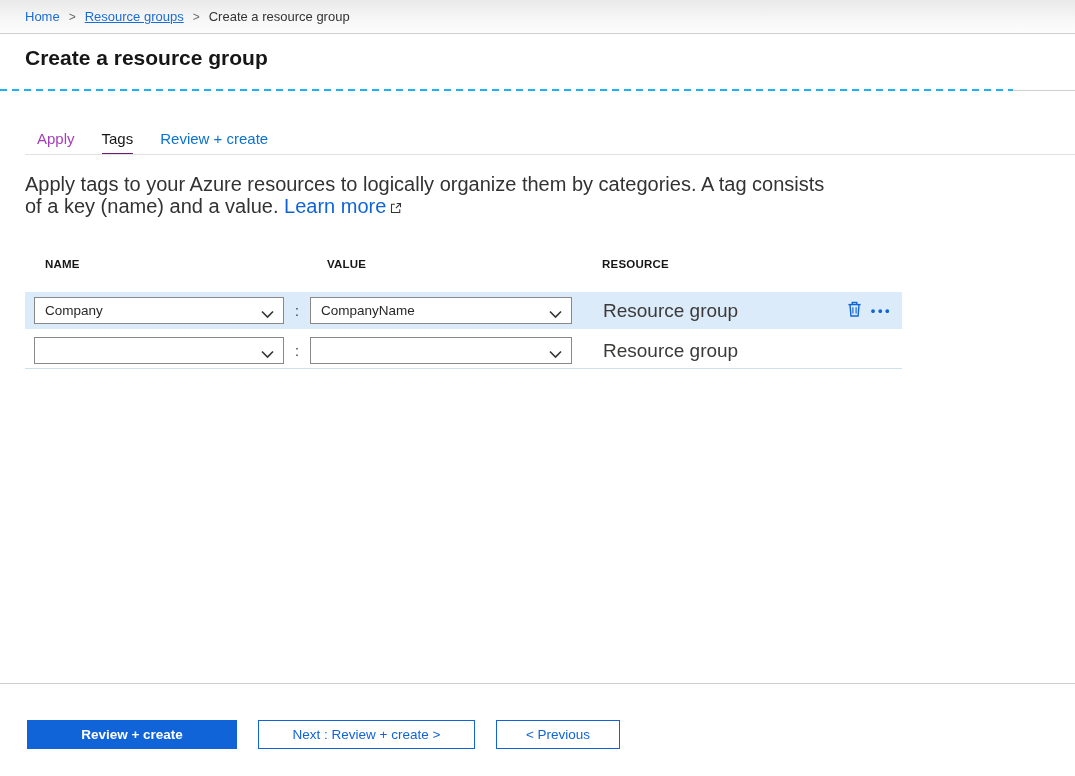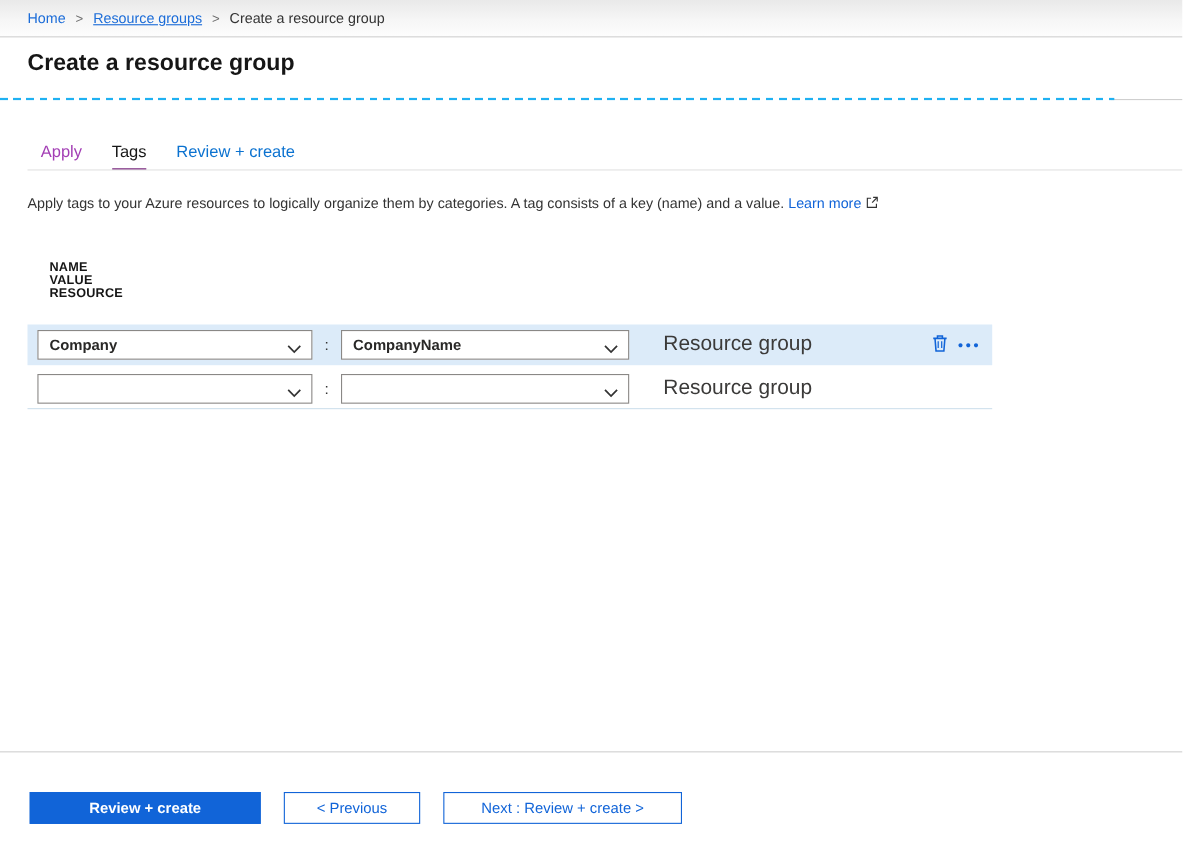--- a/index.html
+++ b/index.html
@@ -34,37 +34,37 @@
 
   
   .tabbar { display:flex; gap:27px; margin:38px 0 0 37px; font-size:15px; align-items:flex-start; }
   .tab { padding-bottom:6px; cursor:pointer; }
   .tab-basics { color:#a33eb5; }
   .tab-active { color:#161616; border-bottom:1px solid #701a75; }
   .tab-review { color:#0b72d0; }
   .tab-underline { height:1px; background:#e1e1e1; margin-left:25px; }
 
   
-  .description { margin:19px 0 0 25px; width:818px; font-size:13px; line-height:21.5px; color:#333; }
+  .description { margin:19px 0 0 25px; width:818px; font-size:20px; line-height:21.5px; color:#333; }
   .learn-link { color:#1164d8; text-decoration:none; cursor:pointer; }
   .ext-icon { margin-left:4px; vertical-align:-1px; }
 
   
   .tag-table { margin:40px 0 0 25px; width:877px; }
-  .thead { display:flex; padding-left:20px; font-size:11.5px; font-weight:700; color:#161616; letter-spacing:0.2px;flex-direction:column; }
+  .thead { display:flex; padding-left:20px; font-size:11.5px; font-weight:700; color:#161616; letter-spacing:0.2px; }
   .th-name { width:282px; }
   .th-value { width:275px; }
   .trows { margin-top:22px; }
   .tag-row { display:flex; align-items:center; height:37px; padding-left:9px; }
   .tag-row.selected { background:#dcebf9; }
   .tag-row + .tag-row { margin-top:4px; height:36px; border-bottom:1px solid #cfe0ed; }
   .select {
     position:relative; height:27px; background:#fff; border:1px solid #8a8886;
     display:flex; align-items:center; padding:0 30px 0 10px;
-    font-size:13.5px; color:#292827; cursor:pointer;font-weight:bold;
+    font-size:13.5px; color:#292827; cursor:pointer;
   }
   .select-name { width:250px; }
   .select-value { width:262px; }
   .chev { position:absolute; right:9px; top:9px; }
   .colon { width:26px; text-align:center; font-size:14px; color:#333; }
   .resource-label { margin-left:31px; font-size:19px; color:#3b3a39; white-space:nowrap; }
   .row-actions { margin-left:auto; display:flex; align-items:center; gap:9px; padding-right:10px; }
   .trash-btn { background:none; border:none; cursor:pointer; display:flex; align-items:center; padding:0; }
   .more-btn {
     background:none; border:none; cursor:pointer; color:#1164d8;
@@ -172,17 +172,17 @@
         </div>
         <div class="resource-label">Resource group</div>
       </div>
 
     </div>
   </div>
 
   <div class="footer-sep"></div>
   <div class="footer-buttons">
     <button class="btn btn-primary">Review + create</button>
+    <button class="btn btn-secondary btn-next">Next : Review + create &gt;</button>
     <button class="btn btn-secondary btn-previous">&lt; Previous</button>
-    <button class="btn btn-secondary btn-next">Next : Review + create &gt;</button>
   </div>
 
 </div>
 
 </body></html>

